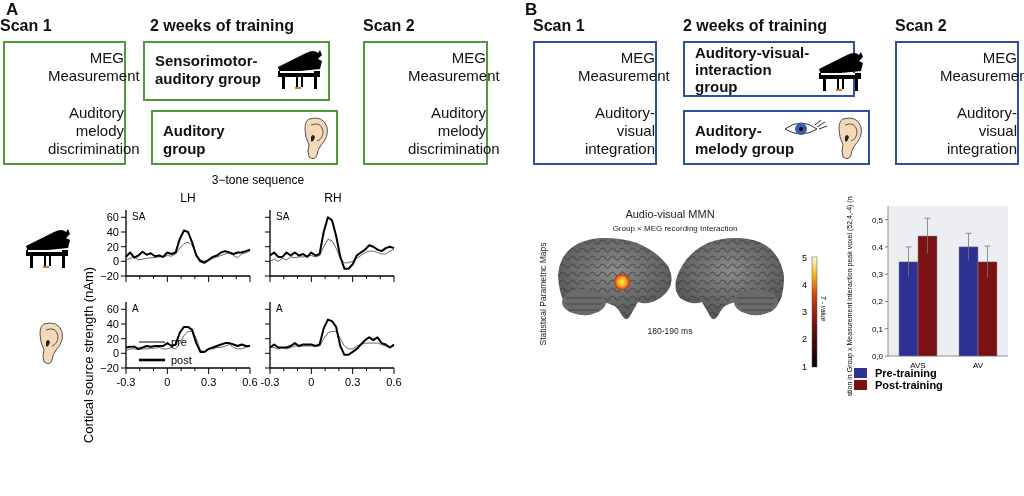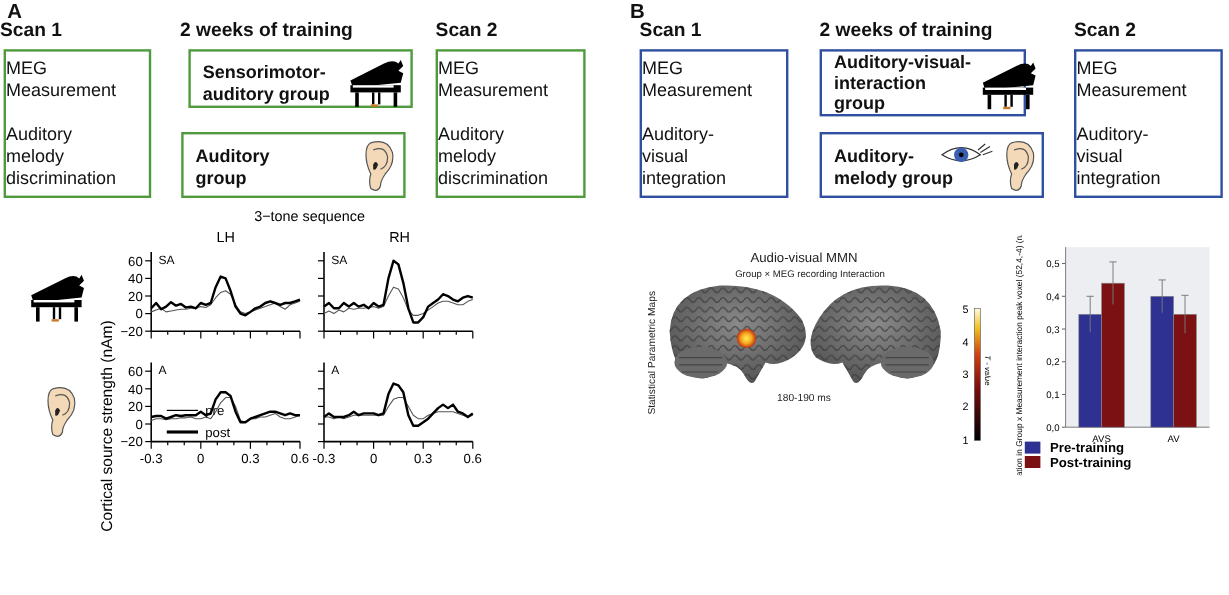--- a/index.html
+++ b/index.html
@@ -3,21 +3,21 @@
 <meta charset="utf-8">
 <style>
   html,body{margin:0;padding:0;background:#fff;}
   body{width:1024px;height:496px;position:relative;overflow:hidden;font-family:"Liberation Sans",sans-serif;color:#111;}
   .abs{position:absolute;}
   .panel-letter{font-weight:bold;font-size:17px;}
   .col-head{font-weight:bold;font-size:16px;}
   .box{position:absolute;box-sizing:border-box;background:#fff;}
   .box.green{border:2.5px solid #4f9a3c;}
   .box.blue{border:2.5px solid #2f4fa0;}
-  .scan-text{font-size:15px;line-height:18px;text-align:left;}
+  .scan-text{font-size:15px;line-height:18px;text-align:right;margin-left:43px;}
   .group-text{font-size:15px;line-height:18px;font-weight:bold;}
   svg text{font-family:"Liberation Sans",sans-serif;}
 </style>
 </head>
 <body>
 
 <div class="abs panel-letter" style="left:6px;top:0px;">A</div>
 <div class="abs col-head" style="left:0px;top:17px;width:130px;">Scan 1</div>
 <div class="abs col-head" style="left:150px;top:17px;width:190px;">2 weeks of training</div>
 <div class="abs col-head" style="left:363px;top:17px;width:128px;">Scan 2</div>
@@ -26,21 +26,21 @@
   <div class="scan-text" style="margin-top:6px;">
     <div>MEG</div>
     <div>Measurement</div>
     <div style="height:19px"></div>
     <div>Auditory</div>
     <div>melody</div>
     <div>discrimination</div>
   </div>
 </div>
 
-<div class="box green" style="left:157px;top:41px;width:187px;height:49px;">
+<div class="box green" style="left:143px;top:41px;width:187px;height:60px;">
   <div class="group-text abs" style="left:10px;top:9px;">
     <div>Sensorimotor-</div>
     <div>auditory group</div>
   </div>
   <svg class="abs" style="left:131px;top:4px;" width="48" height="44" viewBox="0 0 48 44">
     <path d="M2 20 L30 6 Q38 2 42 6 L44 3 L46 8 L42 12 L46 14 L44 22 L4 26 Z" fill="#000"></path>
     <rect x="2" y="24" width="42" height="6" fill="#000"></rect>
     <rect x="4" y="24" width="34" height="2" fill="#fff"></rect>
     <rect x="6" y="30" width="3" height="12" fill="#000"></rect>
     <rect x="38" y="30" width="3" height="12" fill="#000"></rect>

